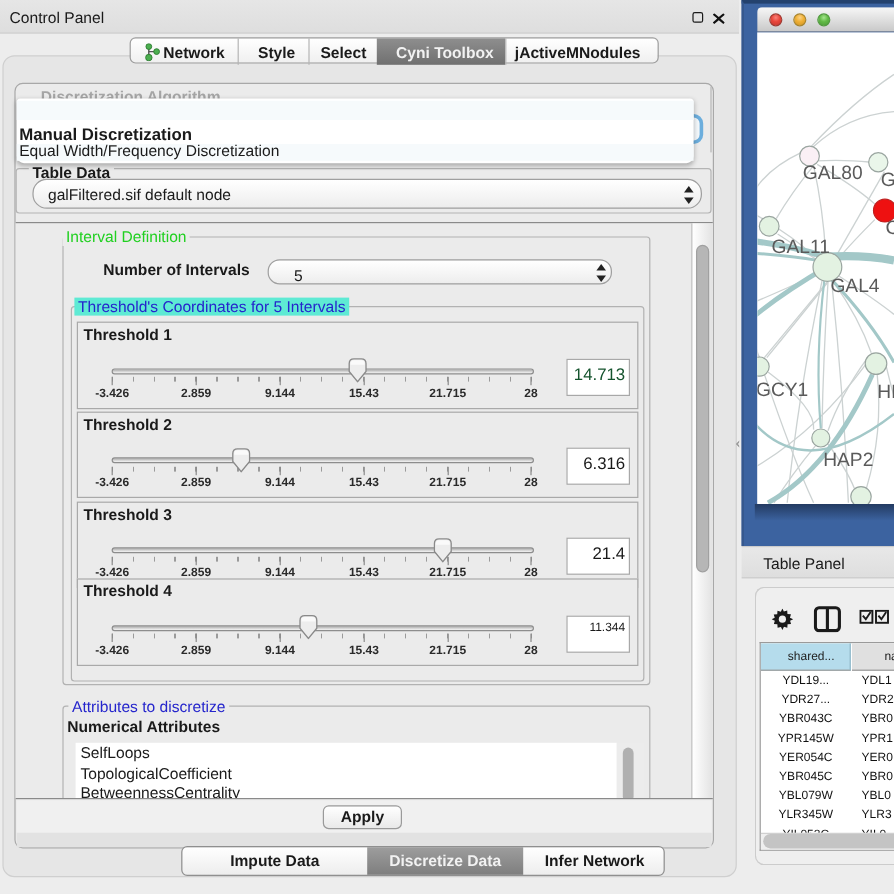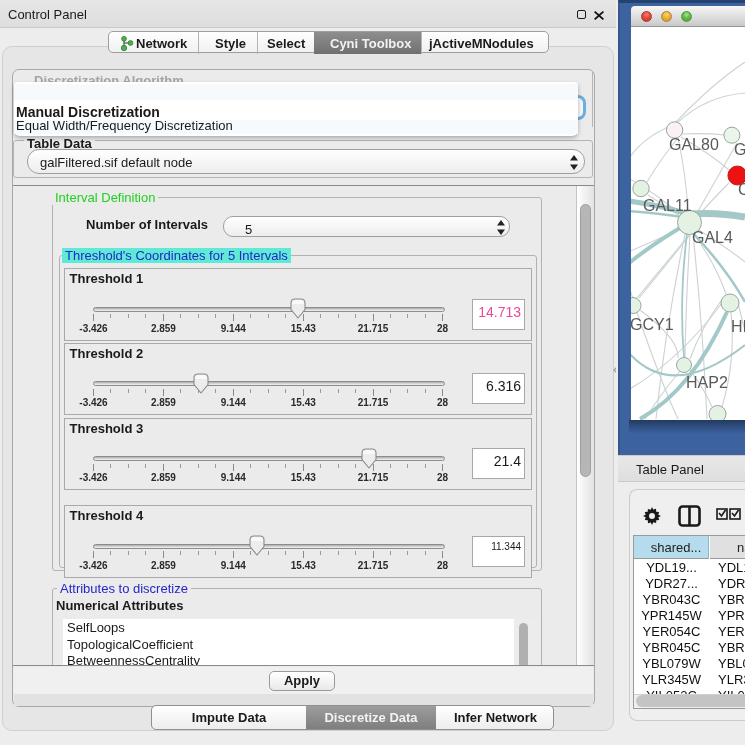--- a/index.html
+++ b/index.html
@@ -90,21 +90,21 @@
     <div class="ab" style="left:98.9px;top:53.5px;transform:translateX(-50%);font-size:10px;font-weight:bold;color:#2a2a2a;white-space:nowrap;">2.859</div>
     <div class="ab" style="left:168.8px;top:53.5px;transform:translateX(-50%);font-size:10px;font-weight:bold;color:#2a2a2a;white-space:nowrap;">9.144</div>
     <div class="ab" style="left:238.8px;top:53.5px;transform:translateX(-50%);font-size:10px;font-weight:bold;color:#2a2a2a;white-space:nowrap;">15.43</div>
     <div class="ab" style="left:308.6px;top:53.5px;transform:translateX(-50%);font-size:10px;font-weight:bold;color:#2a2a2a;white-space:nowrap;">21.715</div>
     <div class="ab" style="left:378.0px;top:53.5px;transform:translateX(-50%);font-size:10px;font-weight:bold;color:#2a2a2a;white-space:nowrap;">28</div>
     <svg class="ab" style="left:225.5px;top:29px;" width="16" height="21" viewBox="0 0 16 21">
       <path d="M1 5 Q1 1 5 1 H11 Q15 1 15 5 V11.5 L8 20 L1 11.5 Z" fill="#ededed" stroke="#8a8a8a" stroke-width="1.1"></path>
       <path d="M2.2 5 Q2.2 2.2 5 2.2 H11 Q13.8 2.2 13.8 5 V6 H2.2 Z" fill="#fafafa"></path>
     </svg>
     <div class="ab" style="left:407.5px;top:29.5px;width:53px;height:31px;background:#fff;border:1px solid #a8a8a8;">
-        <div class="ab" style="right:3px;top:4px;font-size:14px;color:#ec4899;">14.713</div>
+        <div class="ab" style="right:3px;top:4px;font-size:14px;color:#14532d;">14.713</div>
       </div>
   </div>
   <div class="ab" style="left:50.5px;top:156.8px;width:468.5px;height:72.5px;border:1px solid #a9a9a9;background:#ebebeb;">
     <div class="ab t13 b" style="left:5px;top:2px;">Threshold 2</div>
     <div class="ab" style="left:28.5px;top:37.5px;width:352px;height:5px;border:1px solid #8d8d8d;border-radius:3px;background:linear-gradient(#a9a9a9,#d6d6d6 55%,#f4f4f4);"></div>
     <div class="ab" style="left:28px;top:45px;width:351px;height:4px;background:repeating-linear-gradient(90deg,#9a9a9a 0,#9a9a9a 1px,transparent 1px,transparent 17.47px);"></div>
     <div class="ab" style="left:28.5px;top:45px;width:1px;height:7px;background:#8a8a8a;"></div>
     <div class="ab" style="left:98.4px;top:45px;width:1px;height:7px;background:#8a8a8a;"></div>
     <div class="ab" style="left:168.3px;top:45px;width:1px;height:7px;background:#8a8a8a;"></div>
     <div class="ab" style="left:238.3px;top:45px;width:1px;height:7px;background:#8a8a8a;"></div>
@@ -141,21 +141,21 @@
     <div class="ab" style="left:308.6px;top:53.5px;transform:translateX(-50%);font-size:10px;font-weight:bold;color:#2a2a2a;white-space:nowrap;">21.715</div>
     <div class="ab" style="left:378.0px;top:53.5px;transform:translateX(-50%);font-size:10px;font-weight:bold;color:#2a2a2a;white-space:nowrap;">28</div>
     <svg class="ab" style="left:296.5px;top:29px;" width="16" height="21" viewBox="0 0 16 21">
       <path d="M1 5 Q1 1 5 1 H11 Q15 1 15 5 V11.5 L8 20 L1 11.5 Z" fill="#ededed" stroke="#8a8a8a" stroke-width="1.1"></path>
       <path d="M2.2 5 Q2.2 2.2 5 2.2 H11 Q13.8 2.2 13.8 5 V6 H2.2 Z" fill="#fafafa"></path>
     </svg>
     <div class="ab" style="left:407.5px;top:29.5px;width:53px;height:31px;background:#fff;border:1px solid #a8a8a8;">
         <div class="ab" style="right:3px;top:4px;font-size:14px;color:#1a1a1a;">21.4</div>
       </div>
   </div>
-  <div class="ab" style="left:50.5px;top:319px;width:468.5px;height:72.5px;border:1px solid #a9a9a9;background:#ebebeb;padding-left:34px;">
+  <div class="ab" style="left:50.5px;top:296px;width:468.5px;height:72.5px;border:1px solid #a9a9a9;background:#ebebeb;padding-left:34px;">
     <div class="ab t13 b" style="left:5px;top:2px;">Threshold 4</div>
     <div class="ab" style="left:28.5px;top:37.5px;width:352px;height:5px;border:1px solid #8d8d8d;border-radius:3px;background:linear-gradient(#a9a9a9,#d6d6d6 55%,#f4f4f4);"></div>
     <div class="ab" style="left:28px;top:45px;width:351px;height:4px;background:repeating-linear-gradient(90deg,#9a9a9a 0,#9a9a9a 1px,transparent 1px,transparent 17.47px);"></div>
     <div class="ab" style="left:28.5px;top:45px;width:1px;height:7px;background:#8a8a8a;"></div>
     <div class="ab" style="left:98.4px;top:45px;width:1px;height:7px;background:#8a8a8a;"></div>
     <div class="ab" style="left:168.3px;top:45px;width:1px;height:7px;background:#8a8a8a;"></div>
     <div class="ab" style="left:238.3px;top:45px;width:1px;height:7px;background:#8a8a8a;"></div>
     <div class="ab" style="left:308.1px;top:45px;width:1px;height:7px;background:#8a8a8a;"></div>
     <div class="ab" style="left:377.5px;top:45px;width:1px;height:7px;background:#8a8a8a;"></div>
     <div class="ab" style="left:29.0px;top:53.5px;transform:translateX(-50%);font-size:10px;font-weight:bold;color:#2a2a2a;white-space:nowrap;">-3.426</div>
@@ -300,21 +300,21 @@
       <rect x="1.5" y="1.5" width="20" height="19" rx="3" fill="none" stroke="#1a1a1a" stroke-width="2.6"></rect>
       <line x1="11.5" y1="2" x2="11.5" y2="20" stroke="#1a1a1a" stroke-width="2.6"></line>
     </svg>
     <svg class="ab" style="left:86px;top:18px;" width="28" height="12" viewBox="0 0 28 12">
       <rect x="1" y="1" width="10" height="10" fill="none" stroke="#1a1a1a" stroke-width="1.6"></rect>
       <path d="M3 5 l2.5 3 4-6" stroke="#1a1a1a" stroke-width="1.6" fill="none"></path>
       <rect x="14" y="1" width="10" height="10" fill="none" stroke="#1a1a1a" stroke-width="1.6"></rect>
       <path d="M16 5 l2.5 3 4-6" stroke="#1a1a1a" stroke-width="1.6" fill="none"></path>
     </svg>
 
-    <div class="ab" style="left:3px;top:45px;width:113px;height:174px;background:#ffffff;border:1px solid #9a9a9a;border-right:none;overflow:hidden;font-size:13px;">
+    <div class="ab" style="left:3px;top:45px;width:113px;height:174px;background:#ffffff;border:1px solid #9a9a9a;border-right:none;overflow:hidden;font-size:10px;">
       <div class="ab" style="left:0;top:0;width:75px;height:23px;background:#b5dcec;border-right:1px solid #8fb7c7;border-bottom:1px solid #999;text-align:center;line-height:23px;color:#222;text-indent:10px;">shared...</div>
       <div class="ab" style="left:76px;top:0;width:37px;height:23px;background:#e0e0e0;border-bottom:1px solid #999;line-height:23px;color:#222;padding-left:27px;">na</div>
       <div class="ab" style="left:0;top:24px;width:75px;text-align:center;line-height:16px;color:#111;">YDL19...<br>YDR27...<br>YBR043C<br>YPR145W<br>YER054C<br>YBR045C<br>YBL079W<br>YLR345W<br>YIL052C</div>
       <div class="ab" style="left:84px;top:24px;line-height:16px;color:#111;">YDL1<br>YDR2<br>YBR0<br>YPR1<br>YER0<br>YBR0<br>YBL0<br>YLR3<br>YIL0</div>
       <div class="ab" style="left:0;top:158px;width:113px;height:16px;background:#efefef;border-top:1px solid #d0d0d0;"></div>
       <div class="ab" style="left:2px;top:159px;width:111px;height:12px;background:#c4c4c4;border-radius:6px 0 0 6px;"></div>
     </div>
   </div>
 </div>
 

